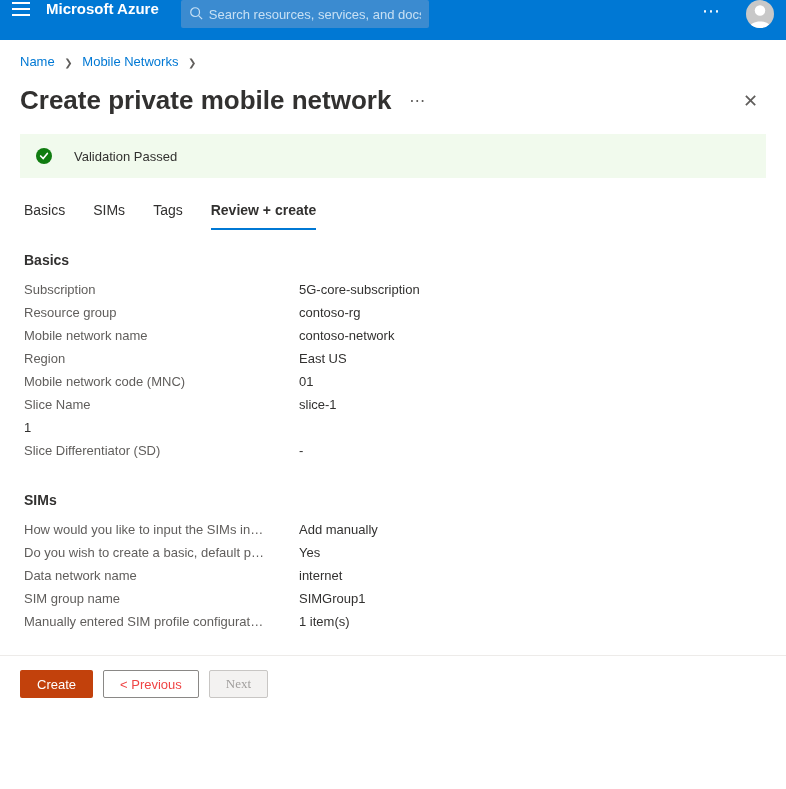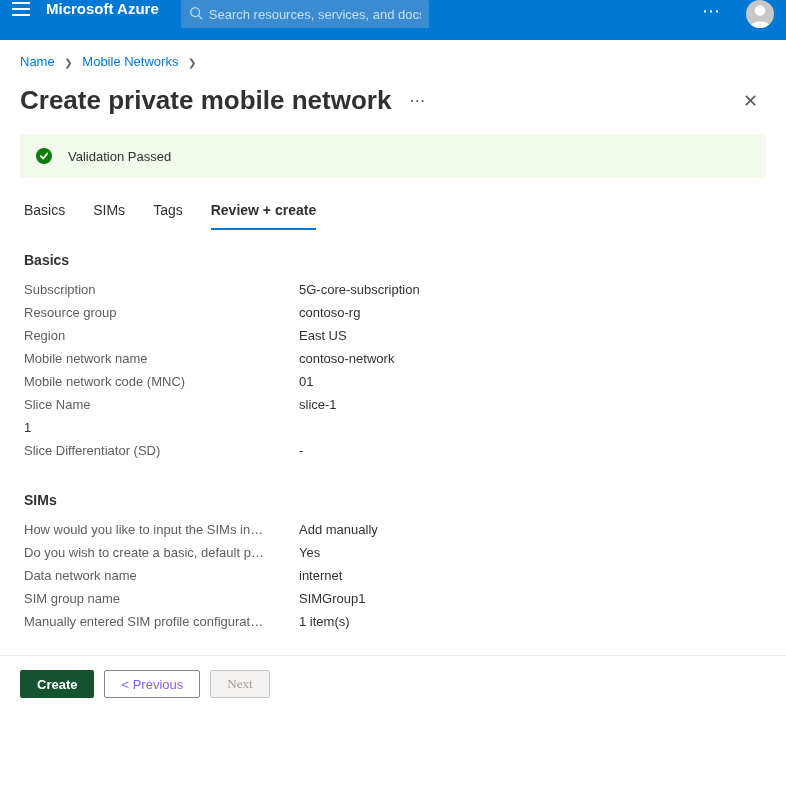--- a/index.html
+++ b/index.html
@@ -24,43 +24,43 @@
     .breadcrumb .sep { color: #605e5c; margin: 0 6px; font-size: 10px; }
     
     
     .page-header { padding: 8px 20px 18px; display: flex; align-items: center; }
     .page-title { font-size: 26px; font-weight: 600; color: #323130; }
     .page-more { margin-left: 18px; color: #605e5c; cursor: pointer; font-size: 16px; letter-spacing: 1px; }
     .page-spacer { flex: 1; }
     .page-close { font-size: 18px; color: #605e5c; cursor: pointer; padding: 4px 8px; }
     
     
-    .validation { margin: 0 20px 18px; background: #f1faed; padding: 14px 16px; display: flex; align-items: center; gap: 16px; }
+    .validation { margin: 0 20px 18px; background: #f1faed; padding: 14px 16px; display: flex; align-items: center; gap: 22px; }
     .check-icon { width: 16px; height: 16px; border-radius: 50%; background: #107c10; display: flex; align-items: center; justify-content: center; }
     .check-icon svg { width: 10px; height: 10px; }
     .validation-text { font-size: 13px; color: #323130; }
     
     
     .tabs { padding: 0 24px; border-bottom: 0; display: flex; gap: 28px; }
     .tab { padding: 6px 0 10px; font-size: 14px; color: #323130; cursor: pointer; border-bottom: 2px solid transparent; }
     .tab.active { border-bottom: 2px solid #0078d4; font-weight: 600; }
     
     
     .content { padding: 22px 24px 18px; }
     .section-title { font-size: 14px; font-weight: 700; margin-bottom: 14px; color: #323130; }
     .kv-row { display: flex; margin-bottom: 8px; font-size: 13px; }
     .kv-key { width: 275px; color: #605e5c; white-space: nowrap; overflow: hidden; text-overflow: ellipsis; padding-right: 6px; }
     .kv-val { color: #323130; }
     .section-gap { height: 26px; }
     
     
     .footer { border-top: 1px solid #edebe9; padding: 14px 20px 26px; display: flex; gap: 10px; }
     .btn { height: 28px; padding: 0 16px; font-size: 13px; border-radius: 2px; cursor: pointer; border: 1px solid transparent; }
-    .btn-primary { background: #14532d; color: #fff; font-weight: 700; }
-    .btn-secondary { background: #fff; color: #8b5cf6; border: 1px solid #8a8886; }
+    .btn-primary { background: #c2410c; color: #fff; font-weight: 400; }
+    .btn-secondary { background: #fff; color: #ef4444; border: 1px solid #8a8886; }
     .btn-disabled { background: #f3f2f1; color: #a19f9d; border: 1px solid #c8c6c4; cursor: default; font-family: Liberation Serif, serif; }
   </style>
 </head>
 <body>
 
 <div class="topbar">
   <div class="hamburger">
     <span></span>
       <span></span>
       <span></span>
@@ -122,26 +122,26 @@
     <div id="basics-rows">
         <div class="kv-row">
           <div class="kv-key">Subscription</div>
           <div class="kv-val">5G-core-subscription</div>
         </div>
         <div class="kv-row">
           <div class="kv-key">Resource group</div>
           <div class="kv-val">contoso-rg</div>
         </div>
         <div class="kv-row">
+          <div class="kv-key">Mobile network name</div>
+          <div class="kv-val">contoso-network</div>
+        </div>
+        <div class="kv-row">
           <div class="kv-key">Region</div>
           <div class="kv-val">East US</div>
-        </div>
-        <div class="kv-row">
-          <div class="kv-key">Mobile network name</div>
-          <div class="kv-val">contoso-network</div>
         </div>
         <div class="kv-row">
           <div class="kv-key">Mobile network code (MNC)</div>
           <div class="kv-val">01</div>
         </div>
         <div class="kv-row">
           <div class="kv-key">Slice Name</div>
           <div class="kv-val">slice-1</div>
         </div>
         <div class="kv-row">

